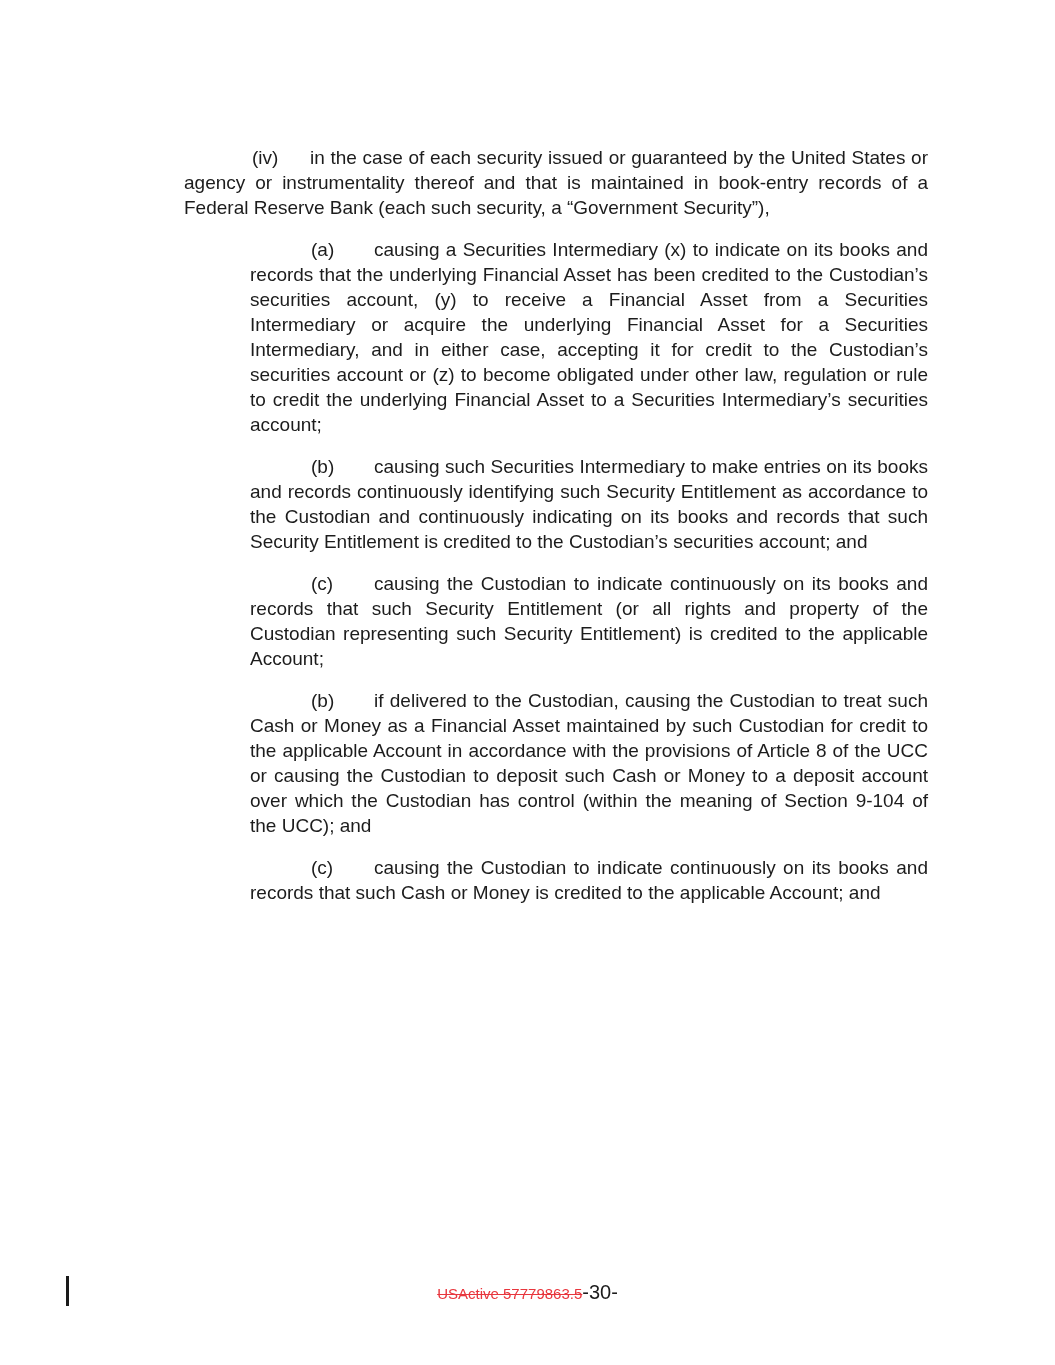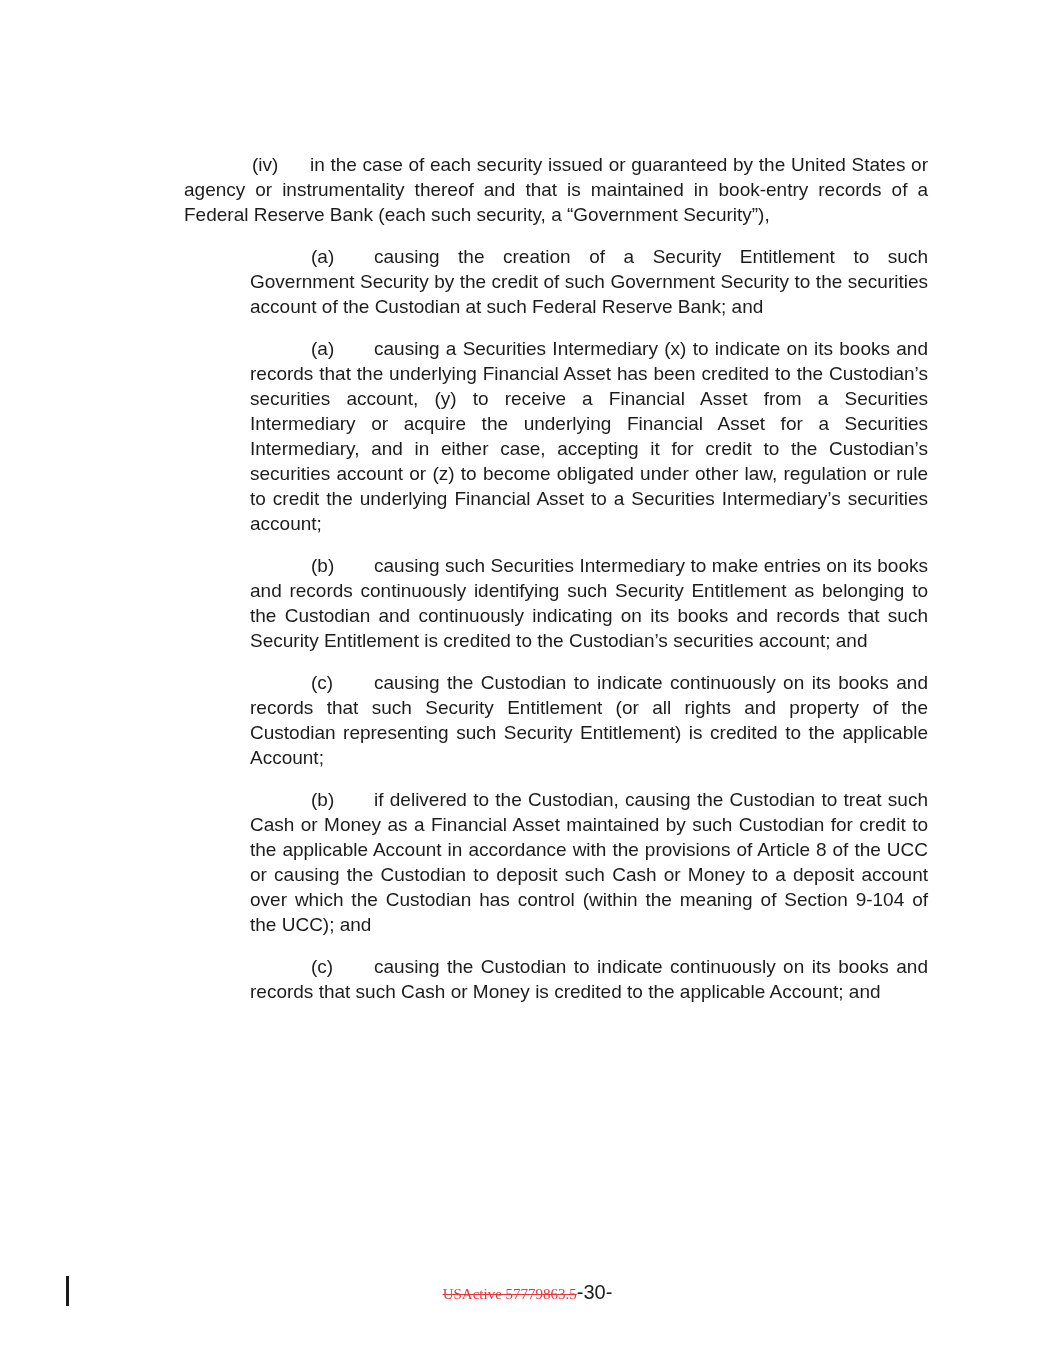--- a/index.html
+++ b/index.html
@@ -28,21 +28,20 @@
     line-height: 25px;
     text-align: justify;
     color: #1c1c1c;
   }
   .para .label {
     display: inline-block;
     text-indent: 0;
   }
   .level1 {
     text-indent: 68px;
-    margin-top: 7px;
   }
   .level1 .label {
     width: 58px;
   }
   .level2 {
     margin-left: 66px;
     text-indent: 61px;
   }
   .level2 .label {
     width: 63px;
@@ -51,21 +50,20 @@
     position: absolute;
     top: 1281px;
     left: 0;
     width: 100%;
     text-align: center;
     white-space: nowrap;
   }
   .footer .doc-id {
     font-size: 15px;
     text-decoration: line-through;
-    font-family: Liberation Serif, serif;
   }
   .footer .page-num {
     font-size: 20px;
     color: #1c1c1c;
   }
   .change-bar {
     position: absolute;
     left: 66px;
     top: 1276px;
     width: 3px;
@@ -74,27 +72,26 @@
   }
 </style>
 </head>
 <body>
 
 <div class="page">
   <div class="content">
 
     <p class="para level1"><span class="label">(iv)</span><span>in the case of each security issued or guaranteed by the United States or agency or instrumentality thereof and that is maintained in book-entry records of a Federal Reserve Bank (each such security, a “Government Security”),</span></p>
 
-    <p class="para level2"><span class="label">(a)</span><span>causing the creation of a Security Entitlement to such Government Security by the credit of such Government Security to the securities account of the Custodian at such Federal Reserve Bank; and</span></p>
 
 
 
     <p class="para level2"><span class="label">(a)</span><span>causing a Securities Intermediary (x) to indicate on its books and records that the underlying Financial Asset has been credited to the Custodian’s securities account, (y) to receive a Financial Asset from a Securities Intermediary or acquire the underlying Financial Asset for a Securities Intermediary, and in either case, accepting it for credit to the Custodian’s securities account or (z) to become obligated under other law, regulation or rule to credit the underlying Financial Asset to a Securities Intermediary’s securities account;</span></p>
 
-    <p class="para level2"><span class="label">(b)</span><span>causing such Securities Intermediary to make entries on its books and records continuously identifying such Security Entitlement as belonging to the Custodian and continuously indicating on its books and records that such Security Entitlement is credited to the Custodian’s securities account; and</span></p>
+    <p class="para level2"><span class="label">(b)</span><span>causing such Securities Intermediary to make entries on its books and records continuously identifying such Security Entitlement as accordance to the Custodian and continuously indicating on its books and records that such Security Entitlement is credited to the Custodian’s securities account; and</span></p>
 
     <p class="para level2"><span class="label">(c)</span><span>causing the Custodian to indicate continuously on its books and records that such Security Entitlement (or all rights and property of the Custodian representing such Security Entitlement) is credited to the applicable Account;</span></p>
 
 
 
     <p class="para level2"><span class="label">(b)</span><span>if delivered to the Custodian, causing the Custodian to treat such Cash or Money as a Financial Asset maintained by such Custodian for credit to the applicable Account in accordance with the provisions of Article 8 of the UCC or causing the Custodian to deposit such Cash or Money to a deposit account over which the Custodian has control (within the meaning of Section 9-104 of the UCC); and</span></p>
 
     <p class="para level2"><span class="label">(c)</span><span>causing the Custodian to indicate continuously on its books and records that such Cash or Money is credited to the applicable Account; and</span></p>
 
   </div>

